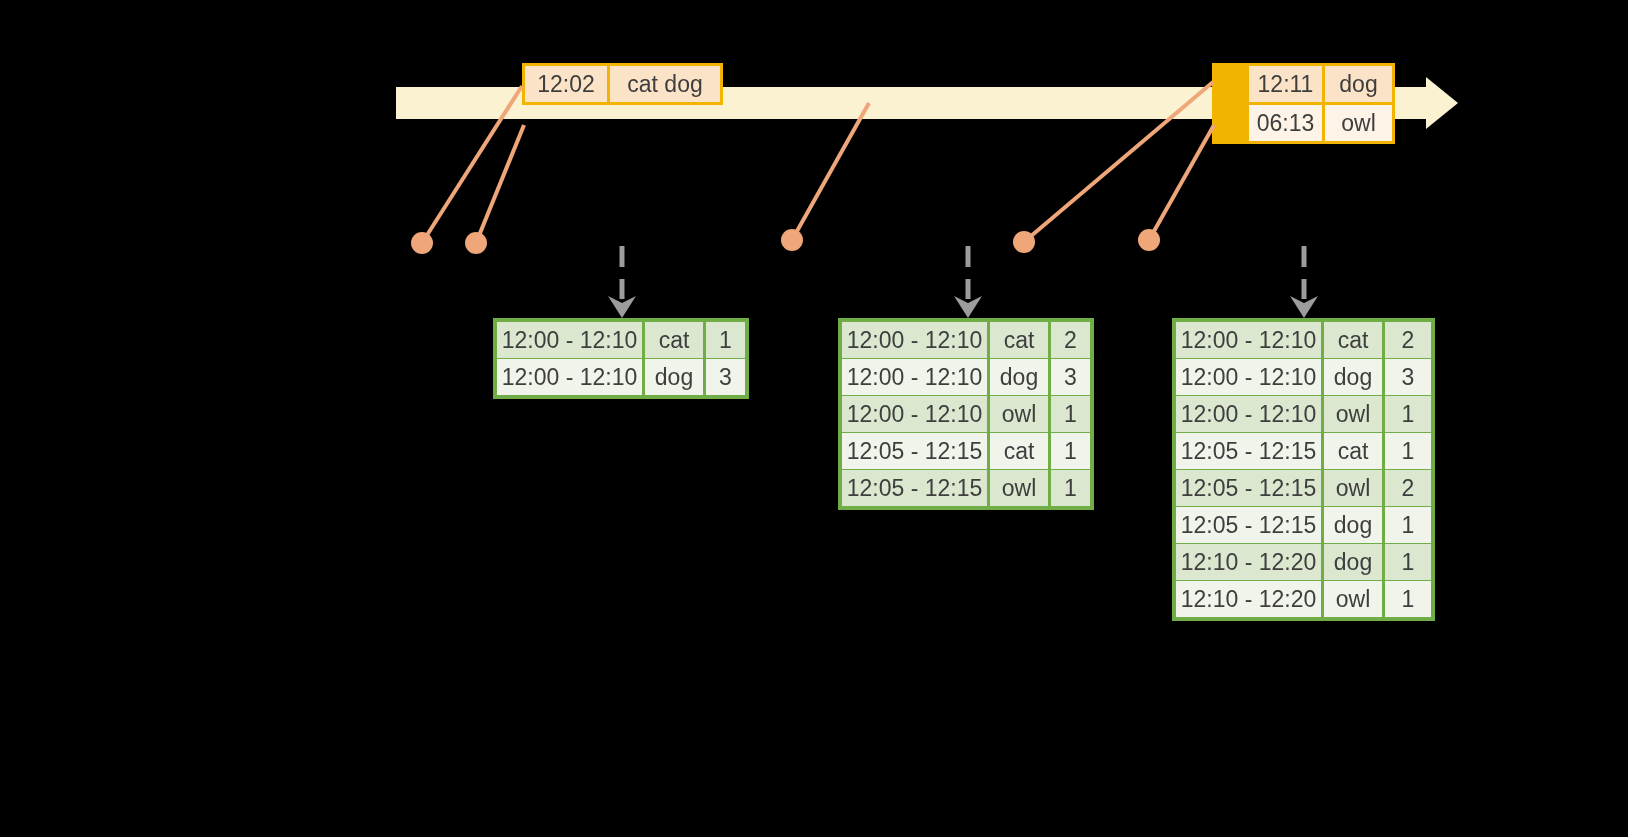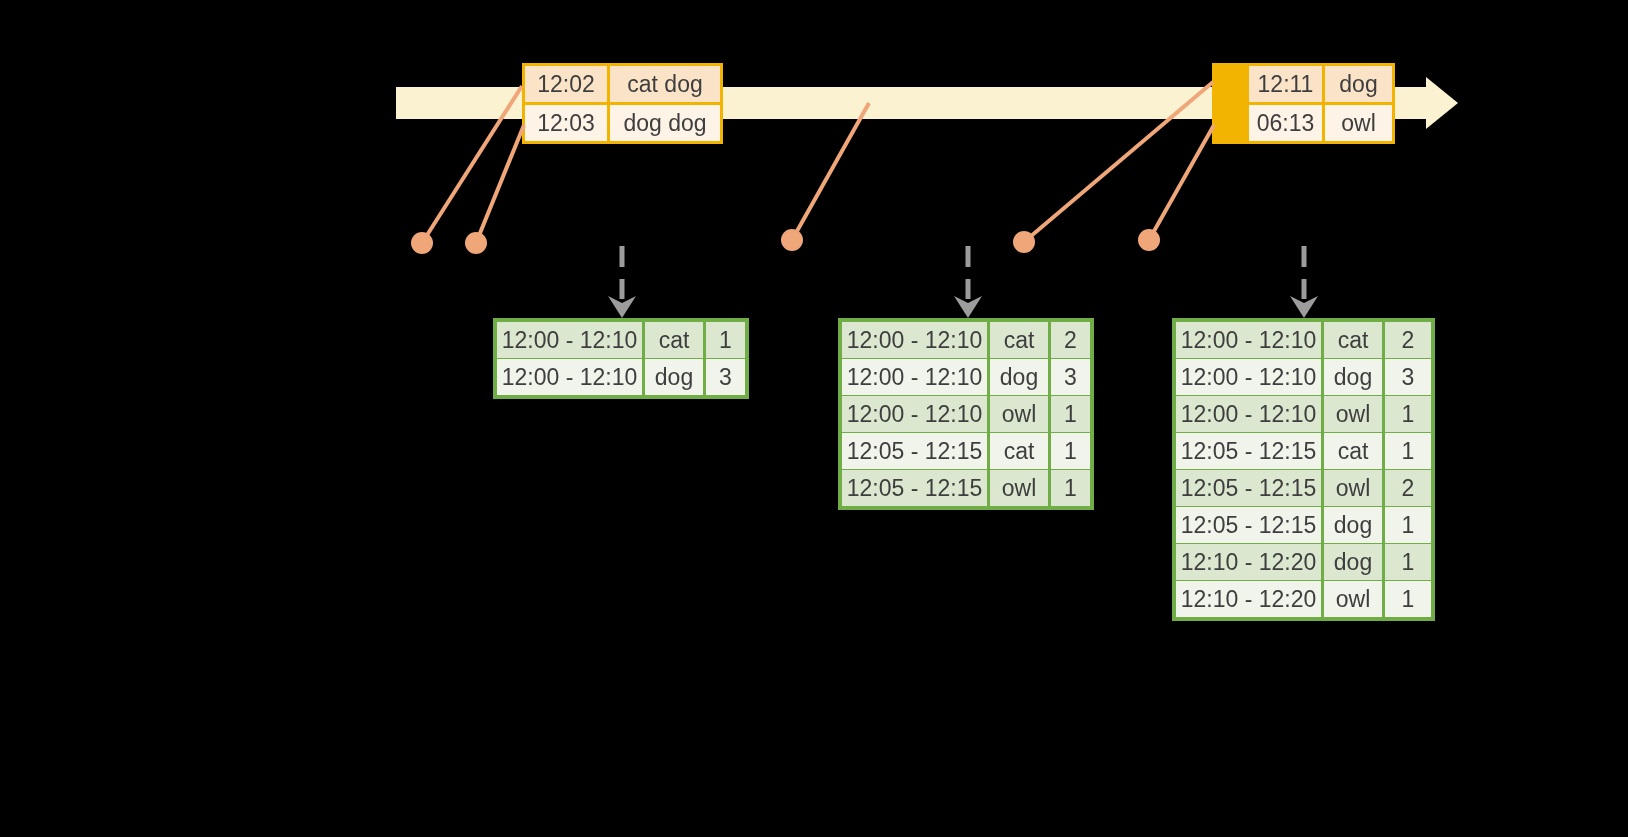--- a/index.html
+++ b/index.html
@@ -72,24 +72,20 @@
 <div id="canvas">
 
   <div class="band"></div>
   <div class="band-arrowhead"></div>
 
   <div class="dtable etable" id="et0">
       <div class="trow">
         <div class="tcell">12:02</div>
         <div class="tcell">cat dog</div>
       </div>
-      <div class="trow alt">
-        <div class="tcell">12:03</div>
-        <div class="tcell">dog dog</div>
-      </div>
     </div>
   <div class="dtable etable" id="et2">
       <div class="trow">
         <div class="tcell">12:11</div>
         <div class="tcell">dog</div>
       </div>
       <div class="trow alt">
         <div class="tcell">06:13</div>
         <div class="tcell">owl</div>
       </div>

